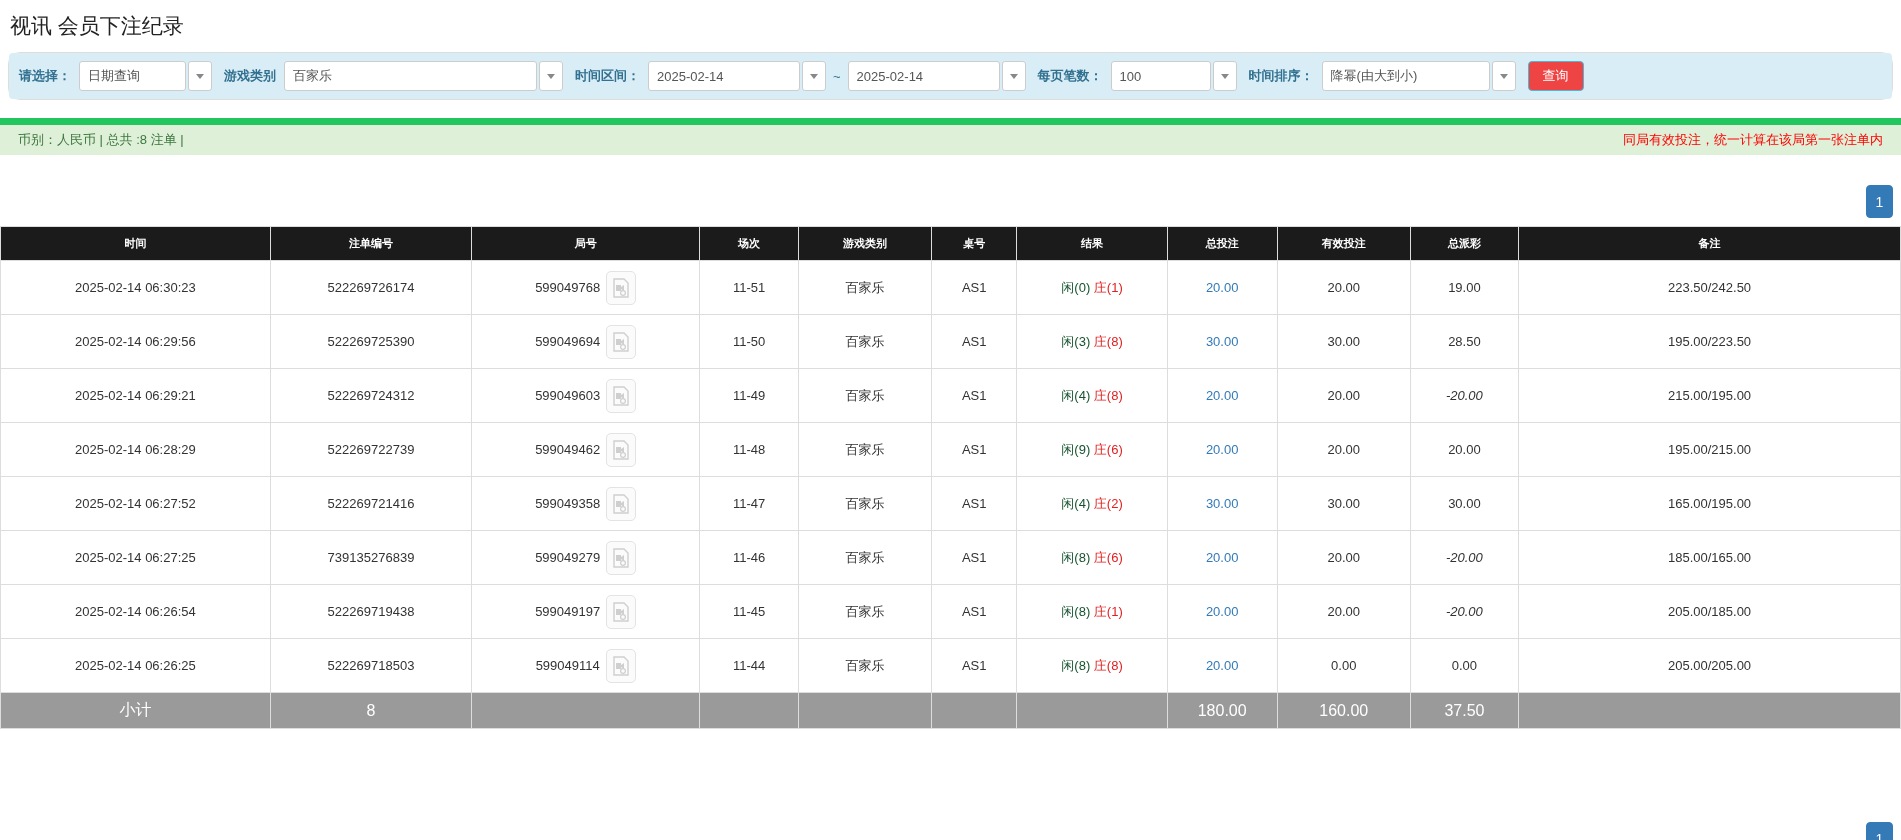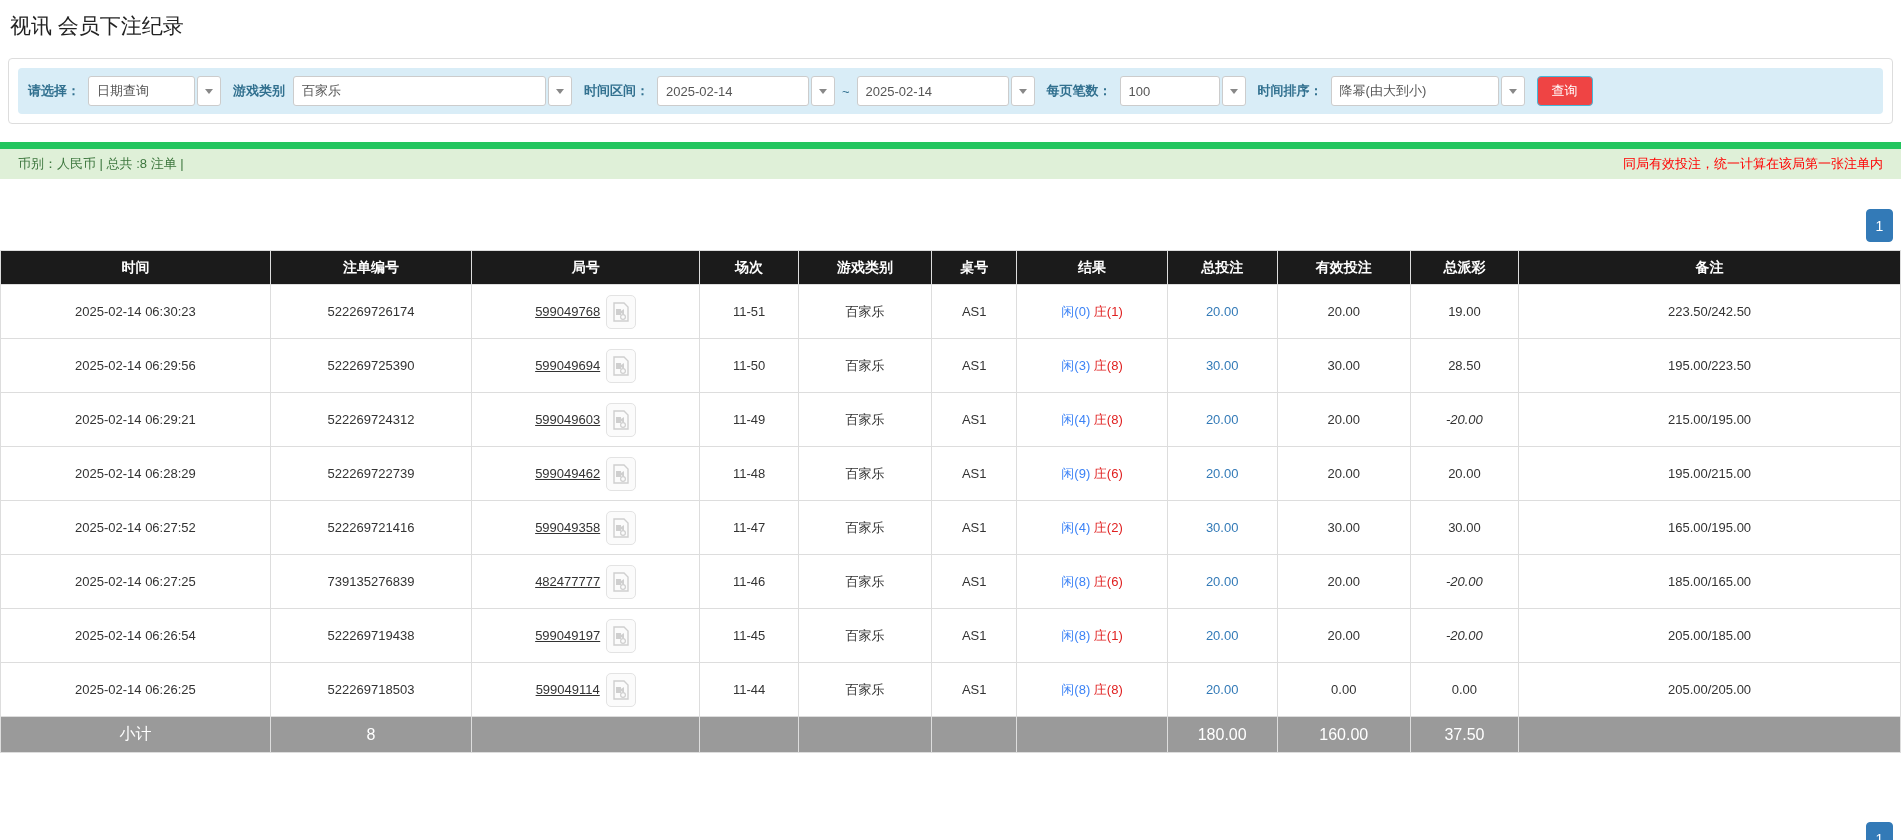--- a/index.html
+++ b/index.html
@@ -4,21 +4,21 @@
 <style>
   * { margin:0; padding:0; box-sizing:border-box; }
   html,body { background:#fff; }
   body {
     width:1901px; height:840px; overflow:hidden; position:relative;
     font-family:"Liberation Sans","DejaVu Sans",sans-serif; color:#333;
   }
   .page-title { font-size:21px; color:#222; padding:12px 10px 10px 10px; }
 
   
-  .filter-panel { margin:8px 8px; border:1px solid #ddd; border-radius:4px; background:#fff; padding:9px; }
+  .filter-panel { margin:2px 8px; border:1px solid #ddd; border-radius:12px; background:#fff; }
   .filter-bar { background:#d9edf7; border-radius:4px; padding:8px 10px; display:flex; align-items:center; gap:6px; }
   .f-label { color:#31708f; font-weight:bold; font-size:13px; white-space:nowrap; margin:0 2px 0 6px; }
   .combo { display:flex; align-items:center; gap:2px; }
   .combo-input {
     height:30px; background:#fff; border:1px solid #ccc; border-radius:3px;
     font-size:13px; color:#555; display:flex; align-items:center; padding:0 8px;
   }
   .combo-btn {
     width:24px; height:30px; background:#fff; border:1px solid #ccc; border-radius:3px;
     display:flex; align-items:center; justify-content:center; cursor:pointer;
@@ -43,32 +43,32 @@
   .pager-row { display:flex; justify-content:flex-end; margin:30px 8px 8px 0; }
   .page-btn {
     min-width:27px; height:33px; background:#337ab7; border:1px solid #337ab7; border-radius:4px;
     color:#fff; font-size:14px; display:flex; align-items:center; justify-content:center; cursor:pointer;
   }
   .pager-bottom { position:absolute; right:8px; top:822px; }
 
   
   table.bets { width:100%; border-collapse:collapse; table-layout:fixed; }
   table.bets th {
-    background:#1b1b1b; color:#fff; font-size:14px; font-weight:bold;
+    background:#1b1b1b; color:#fff; font-size:11px; font-weight:bold;
     height:34px; border:1px solid #ddd; text-align:center;
   }
   table.bets td {
     height:54px; border:1px solid #ddd; text-align:center; font-size:13px; color:#333;
     background:#fff; vertical-align:middle; overflow:hidden;
   }
   .val-link { color:#337ab7; cursor:pointer; text-decoration:none; }
-  .res-player { color:#3b82f6; }
+  .res-player { color:#14532d; }
   .res-banker { color:#e02020; }
   .neg { color:#ff0000;font-style:italic; }
-  .round-cell { display:flex; align-items:center; justify-content:center; gap:6px;text-decoration:underline; }
+  .round-cell { display:flex; align-items:center; justify-content:center; gap:6px; }
   .video-btn {
     width:30px; height:34px; background:#fbfbfb; border:1px solid #e3e3e3; border-radius:5px;
     display:inline-flex; align-items:center; justify-content:center; cursor:pointer;
   }
   tr.summary td { background:#9a9a9a; color:#fff; height:36px; font-size:16px; }
 </style>
 </head>
 <body>
 
 <div class="page-title">视讯 会员下注纪录</div>
@@ -283,21 +283,21 @@
         <td><span class="val-link">30.00</span></td>
         <td>30.00</td>
         <td>30.00</td>
         <td>165.00/195.00</td>
       </tr>
       <tr>
         <td>2025-02-14 06:27:25</td>
         <td>739135276839</td>
         <td>
           <span class="round-cell">
-            <span>482477777</span>
+            <span>599049279</span>
             <span class="video-btn">
               <svg width="18" height="20" viewBox="0 0 18 20">
                 <path d="M2 1 h10 l4 4 v14 h-14 z" fill="none" stroke="#cfcfcf" stroke-width="1.4"></path>
                 <path d="M4 7 h5 v2 l3 -2 v6 l-3 -2 v2 h-5 z" fill="#cfcfcf"></path>
                 <circle cx="11" cy="15" r="2.4" fill="none" stroke="#cfcfcf" stroke-width="1.2"></circle>
               </svg>
             </span>
           </span>
         </td>
         <td>11-46</td>

